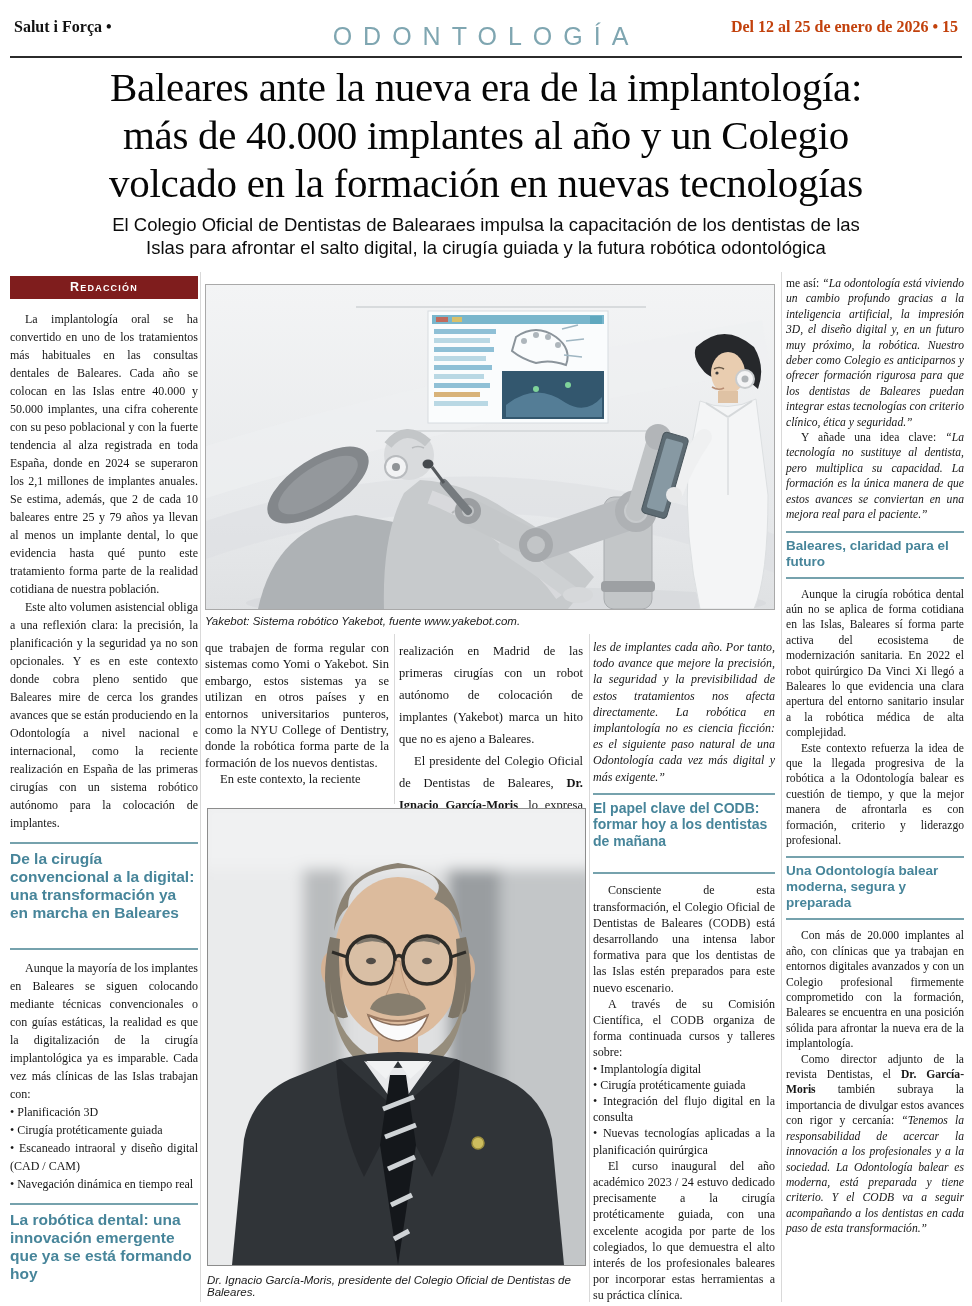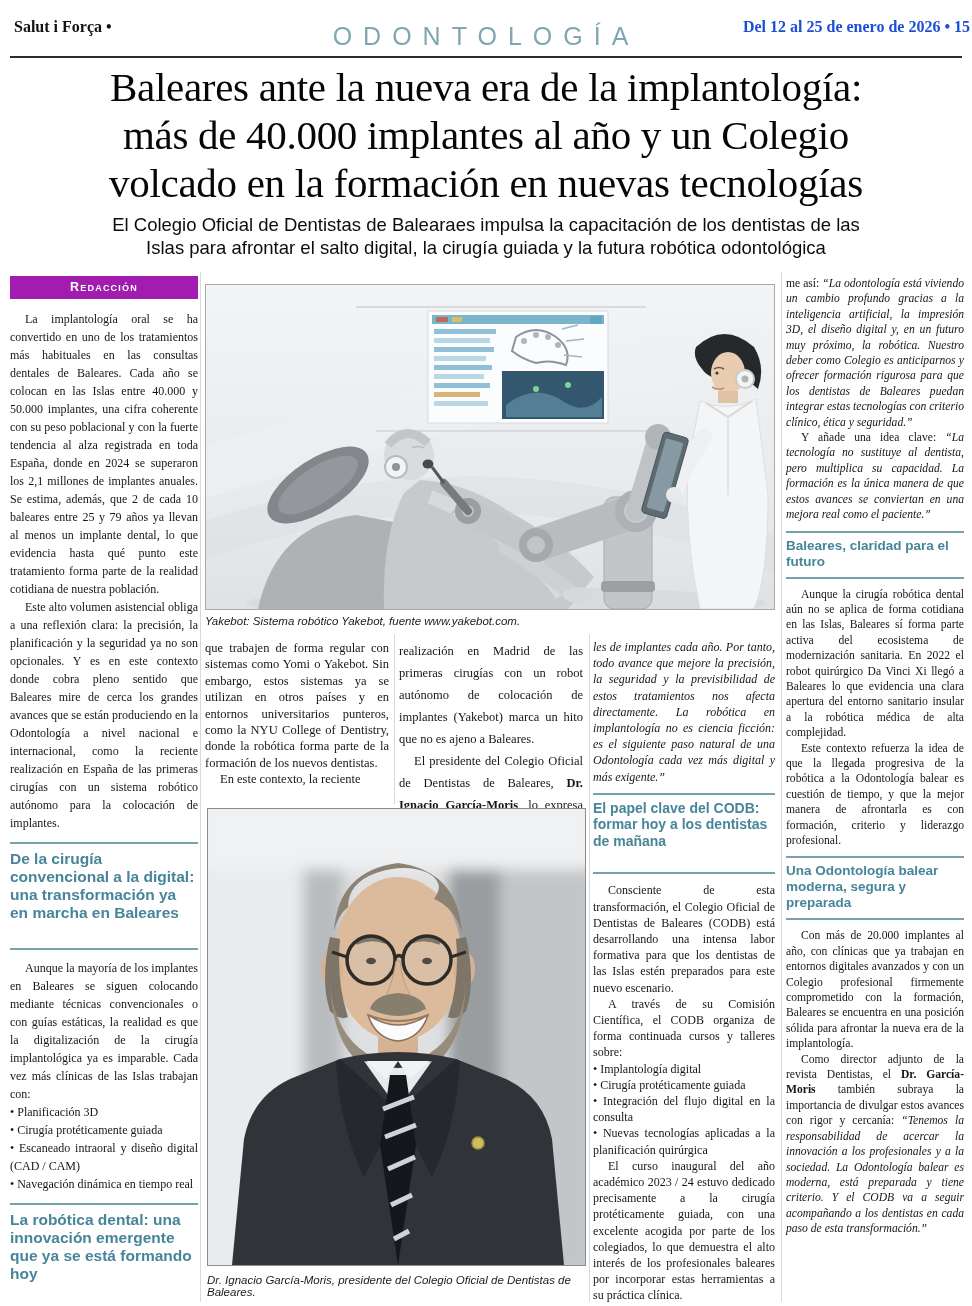--- a/index.html
+++ b/index.html
@@ -4,41 +4,41 @@
 <style>
   html,body{margin:0;padding:0;background:#ffffff;}
   .page{position:relative;width:972px;height:1306px;background:#ffffff;overflow:hidden;
         font-family:"Liberation Serif", serif;color:#141414;}
 
   
   .brand{position:absolute;left:14px;top:18px;font:bold 16px "Liberation Serif",serif;color:#111;}
   .kicker{position:absolute;left:0;right:0;top:22px;text-align:center;
           font-family:"Liberation Sans",sans-serif;font-size:25px;font-weight:400;
           letter-spacing:11px;color:#7fa6b1;}
-  .issue{position:absolute;right:2px;top:18px;font:bold 16px "Liberation Serif",serif;color:#1d4ed8;}
+  .issue{position:absolute;right:14px;top:18px;font:bold 16px "Liberation Serif",serif;color:#c2410c;}
   .top-rule{position:absolute;left:10px;top:56px;width:952px;height:2px;background:#2b2b2b;}
 
   
   .headline{position:absolute;left:14px;top:63px;width:944px;text-align:center;
             font-family:"Liberation Serif",serif;font-size:41px;line-height:48px;
             color:#060606;letter-spacing:-0.3px;}
   .subhead{position:absolute;left:14px;top:213px;width:944px;text-align:center;
            font-family:"Liberation Sans",sans-serif;font-size:18.5px;line-height:23px;color:#0c0c0c;}
 
   
   .col{position:absolute;text-align:justify;color:#161616;}
   .col p{margin:0;text-indent:15px;}
   .col p.noind{text-indent:0;}
   .colA{left:10px;top:276px;width:188px;font-size:12px;line-height:18px;}
   .colB{left:205px;top:640px;width:184px;font-size:12.5px;line-height:16.4px;}
   .colC{left:399px;top:640px;width:184px;font-size:12.5px;line-height:22px;}
   .colD{left:593px;top:639px;width:182px;font-size:12px;line-height:16.2px;}
   .colE{left:786px;top:276px;width:178px;font-size:11.6px;line-height:15.4px;}
 
-  .badge{background:#a21caf;color:#ffffff;text-align:center;
+  .badge{background:#7f1d1d;color:#ffffff;text-align:center;
          font-family:"Liberation Sans",sans-serif;font-weight:bold;font-size:12.5px;
          font-variant:small-caps;letter-spacing:1.2px;padding:2px 0 3px;margin-bottom:11px;}
 
   .sechead{font-family:"Liberation Sans",sans-serif;font-weight:bold;color:#47859a;
            border-top:2.5px solid #76a2ad;border-bottom:2.5px solid #76a2ad;
            text-align:left;}
   .colA .sechead{font-size:15.5px;line-height:18px;padding:6px 0 26px;margin:10px 0 9px;}
   .colD .sechead{font-size:14px;line-height:16.5px;padding:5px 0 23px;margin:8px 0 8px;}
   .colE .sechead{font-size:13.5px;line-height:16px;padding:5px 0 7px;margin:8px 0 8px;}
 
@@ -220,21 +220,21 @@
     <div class="bullet"><span>Implantología digital</span></div>
     <div class="bullet"><span>Cirugía protéticamente guiada</span></div>
     <div class="bullet"><span>Integración del flujo digital en la consulta</span></div>
     <div class="bullet"><span>Nuevas tecnologías aplicadas a la planificación quirúrgica</span></div>
     <p>El curso inaugural del año académico 2023 / 24 estuvo dedicado precisamente a la cirugía protéticamente guiada, con una excelente acogida por parte de los colegiados, lo que demuestra el alto interés de los profesionales baleares por incorporar estas herramientas a su práctica clínica.</p>
     <p><span>El </span><span class="b">Dr. García-Moris</span><span> lo resu-</span></p>
   </div>
 
   <div class="col colE">
     <p class="noind"><span>me así: </span><span class="i">“La odontología está viviendo un cambio profundo gracias a la inteligencia artificial, la impresión 3D, el diseño digital y, en un futuro muy próximo, la robótica. Nuestro deber como Colegio es anticiparnos y ofrecer formación rigurosa para que los dentistas de Baleares puedan integrar estas tecnologías con criterio clínico, ética y seguridad.”</span></p>
-    <p><span>Y añade una idea clave: </span><span class="i">“La tecnología no sustituye al dentista, pero multiplica su capacidad. La formación es la única manera de que estos avances se conviertan en una mejora real como el paciente.”</span></p>
+    <p><span>Y añade una idea clave: </span><span class="i">“La tecnología no sustituye al dentista, pero multiplica su capacidad. La formación es la única manera de que estos avances se conviertan en una mejora real para el paciente.”</span></p>
     <div class="sechead">Baleares, claridad para el futuro</div>
     <p>Aunque la cirugía robótica dental aún no se aplica de forma cotidiana en las Islas, Baleares sí forma parte activa del ecosistema de modernización sanitaria. En 2022 el robot quirúrgico Da Vinci Xi llegó a Baleares lo que evidencia una clara apertura del entorno sanitario insular a la robótica médica de alta complejidad.</p>
     <p>Este contexto refuerza la idea de que la llegada progresiva de la robótica a la Odontología balear es cuestión de tiempo, y que la mejor manera de afrontarla es con formación, criterio y liderazgo profesional.</p>
     <div class="sechead">Una Odontología balear moderna, segura y preparada</div>
     <p>Con más de 20.000 implantes al año, con clínicas que ya trabajan en entornos digitales avanzados y con un Colegio profesional firmemente comprometido con la formación, Baleares se encuentra en una posición sólida para afrontar la nueva era de la implantología.</p>
     <p><span>Como director adjunto de la revista Dentistas, el </span><span class="b">Dr. García-Moris</span><span> también subraya la importancia de divulgar estos avances con rigor y cercanía: </span><span class="i">“Tenemos la responsabilidad de acercar la innovación a los profesionales y a la sociedad. La Odontología balear es moderna, está preparada y tiene criterio. Y el CODB va a seguir acompañando a los dentistas en cada paso de esta transformación.”</span></p>
   </div>
 
   <div class="portrait-fig">
     <svg width="377" height="456" viewBox="0 0 377 456">

